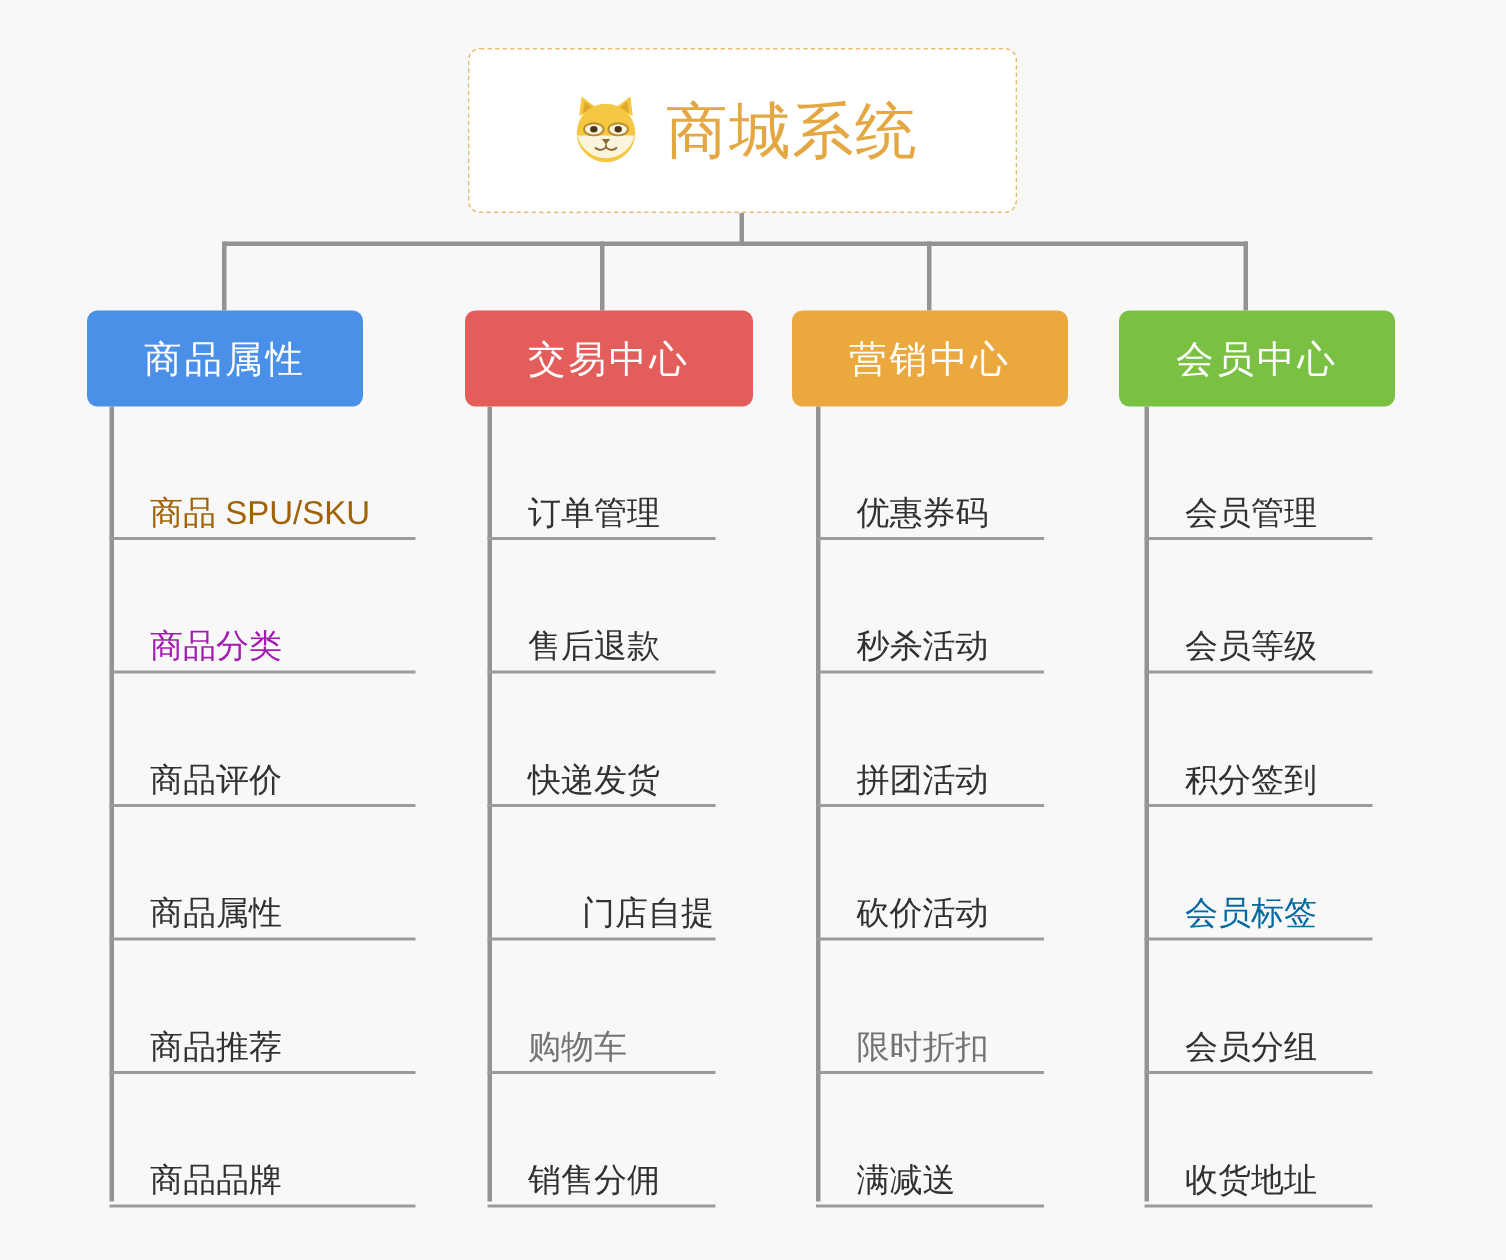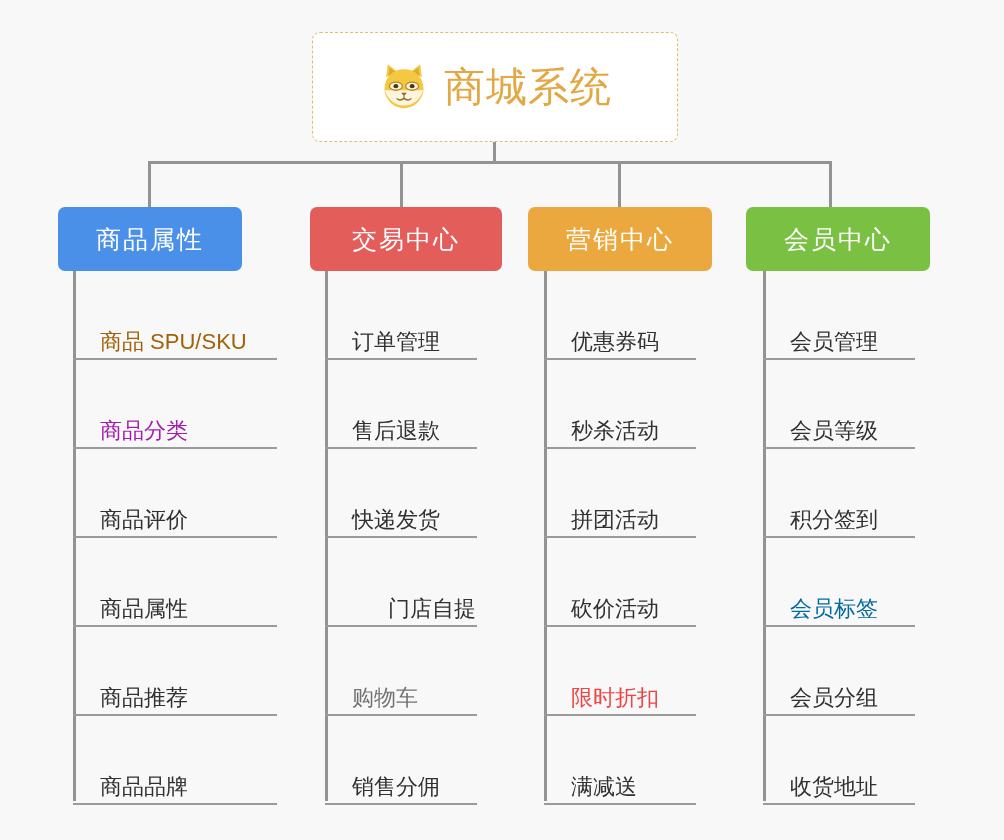--- a/index.html
+++ b/index.html
@@ -244,21 +244,21 @@
       </div>
       <div class="leaf-item" style="top: 178px; width: 152px;">
         <span class="leaf-label" style="color: rgb(48, 49, 51); margin-top: 47px;">拼团活动</span>
         <div class="leaf-underline" style="width: 152px;"></div>
       </div>
       <div class="leaf-item" style="top: 267px; width: 152px;">
         <span class="leaf-label" style="color: rgb(48, 49, 51);">砍价活动</span>
         <div class="leaf-underline" style="width: 152px;"></div>
       </div>
       <div class="leaf-item" style="top: 356px; width: 152px;">
-        <span class="leaf-label" style="color: #ef4444;">限时折扣</span>
+        <span class="leaf-label" style="color: #737373;">限时折扣</span>
         <div class="leaf-underline" style="width: 152px;"></div>
       </div>
       <div class="leaf-item" style="top: 445px; width: 152px;">
         <span class="leaf-label" style="color: rgb(48, 49, 51);">满减送</span>
         <div class="leaf-underline" style="width: 152px;"></div>
       </div>
     </div>
     <div class="conn conn-drop" style="left: 829px; background: rgb(147, 147, 147);"></div>
     <div class="cat-box" style="left: 746px; width: 184px; background: rgb(122, 193, 67);">
       <span>会员中心</span>

